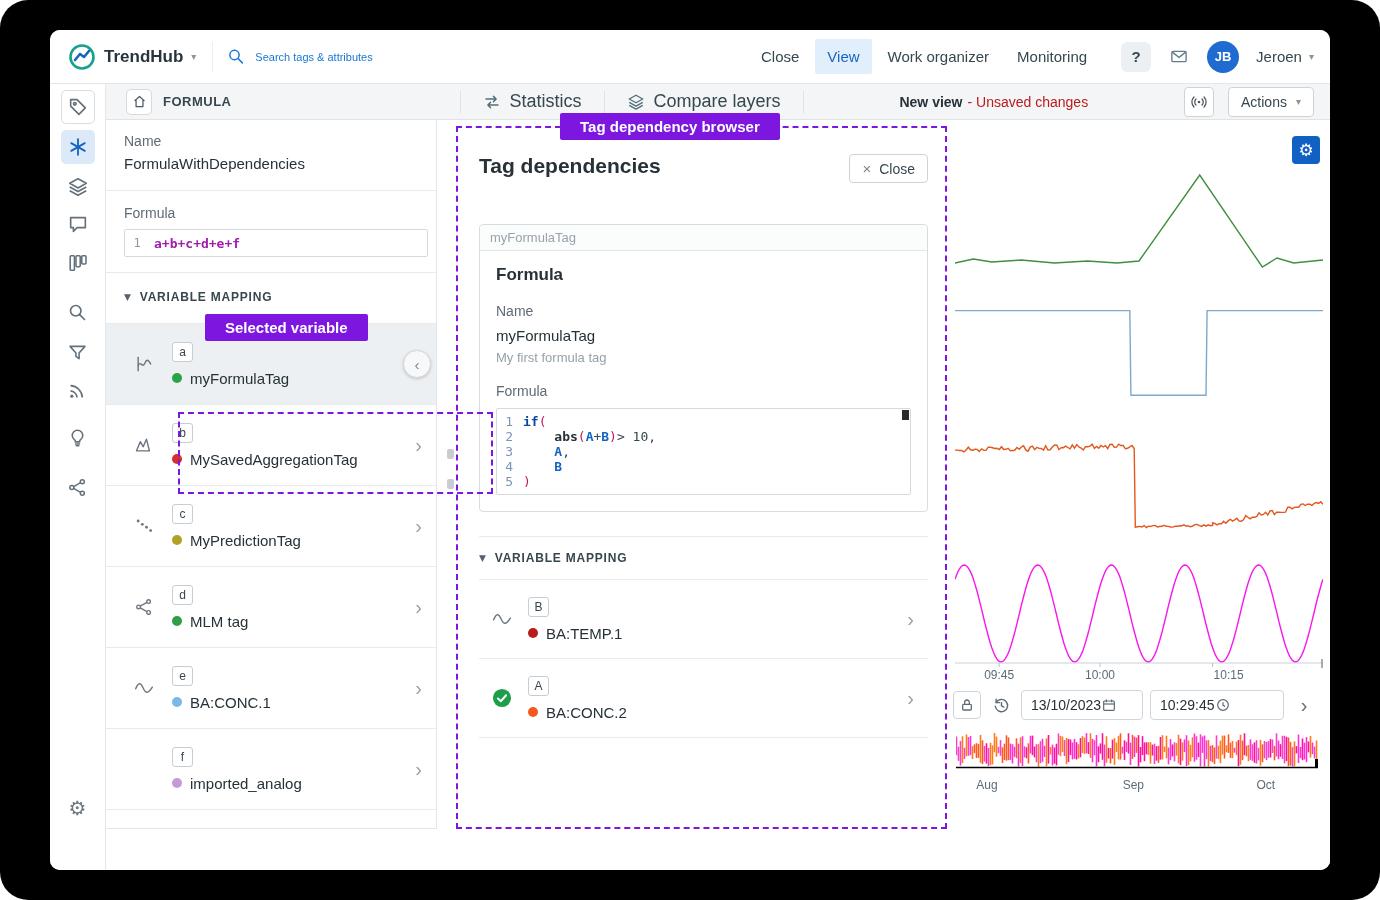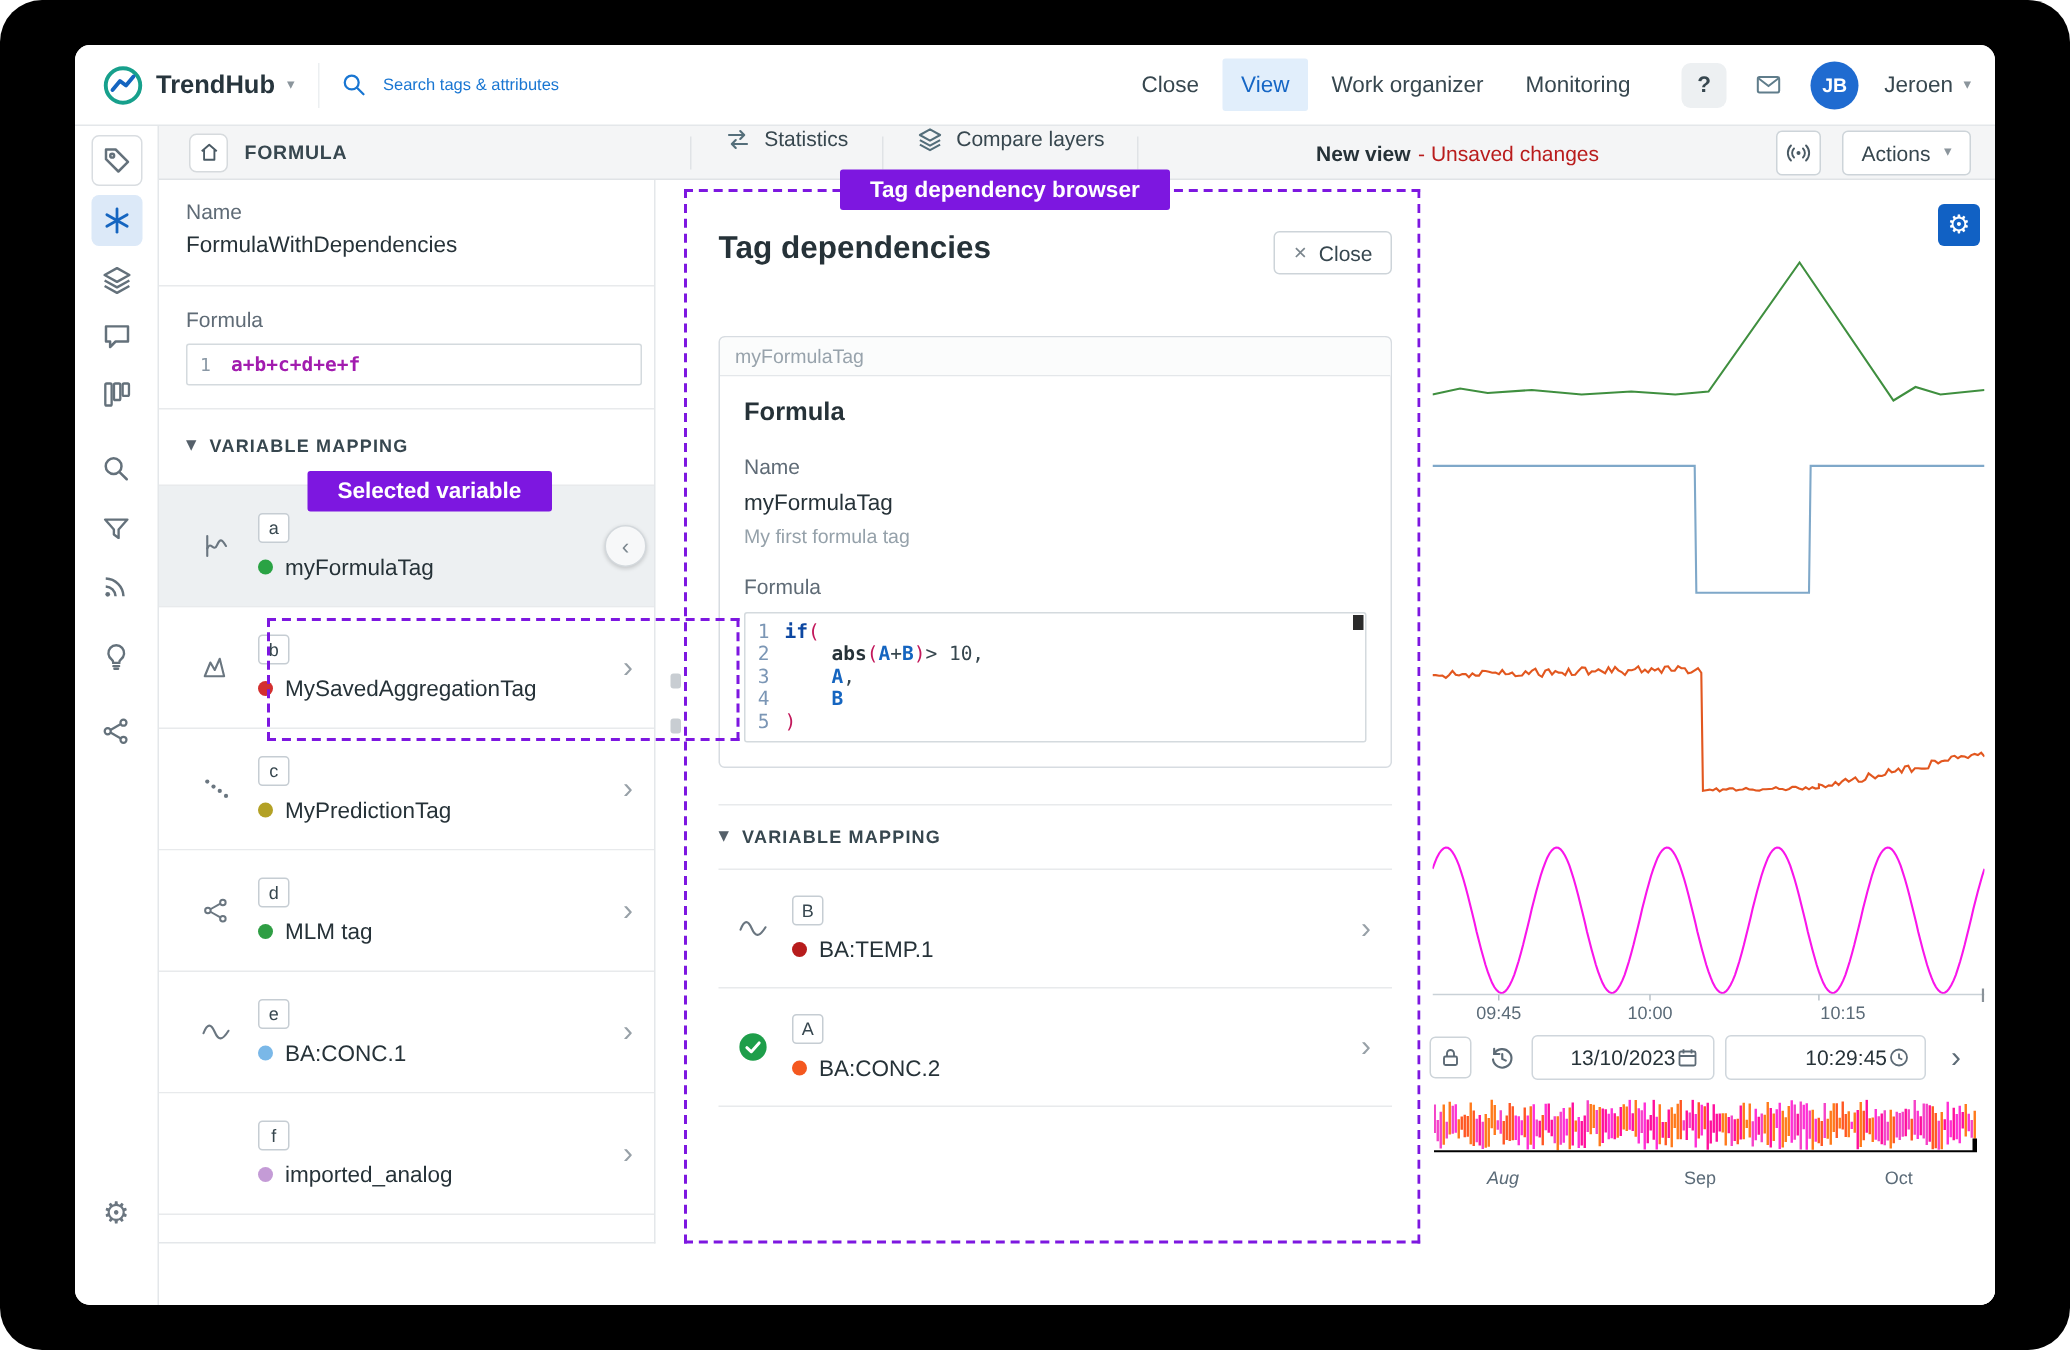--- a/index.html
+++ b/index.html
@@ -33,21 +33,21 @@
   .rail-btn.boxed{border:1px solid #d9dde1;background:#fff}
   .rail-btn.active{background:#dce9f8;color:#1565c0}
   .rail-gear{position:absolute;bottom:50px;left:50%;transform:translateX(-50%);font-family:"DejaVu Sans",sans-serif;font-size:20px;color:#6b7680;background:none;border:none;cursor:pointer}
 
   .right-col{flex:1;display:flex;flex-direction:column;min-width:0}
   .toolbar{height:36px;background:#f4f5f6;border-bottom:1px solid #e0e3e6;display:flex;align-items:center;padding:0 16px 0 20px;flex:0 0 auto}
   .tb-home{width:26px;height:26px;border:1px solid #d6dadd;border-radius:5px;background:#fff;display:flex;align-items:center;justify-content:center;color:#4a5a64;cursor:pointer}
   .tb-context{font-size:13px;font-weight:bold;color:#37474f;letter-spacing:.5px;margin-left:11px}
   .tb-sep{width:1px;height:22px;background:#e0e3e6}
   .tb-sep.s1{margin-left:228px}
-  .tb-item{display:flex;align-items:flex-start;gap:9px;padding:0 22px;font-size:14px;color:#37474f;cursor:pointer;height:100%}
+  .tb-item{display:flex;align-items:center;gap:9px;padding:0 22px;font-size:18px;color:#37474f;cursor:pointer;height:100%}
   .tb-view{margin:0 auto;display:flex;align-items:center;white-space:nowrap}
   .vn{font-size:14px;font-weight:bold;color:#263238}
   .vs{font-size:14px;color:#b91c1c;margin-left:5px}
   .tb-icon-btn{width:30px;height:30px;border:1px solid #cdd4d9;border-radius:4px;background:#fff;display:flex;align-items:center;justify-content:center;color:#4a5a64;cursor:pointer;margin-right:14px}
   .tb-actions{height:30px;border:1px solid #cdd4d9;border-radius:4px;background:#fff;display:flex;align-items:center;gap:9px;padding:0 12px;font-size:14px;color:#37474f;cursor:pointer;font-family:"Liberation Sans",sans-serif}
 
   .main{flex:1;position:relative;background:#fff;min-height:0}
 
   
   .fp{position:absolute;left:0;top:0;width:331px;height:709px;border-right:1px solid #e4e7ea;border-bottom:1px solid #e4e7ea;background:#fff;padding-top:13px}
@@ -103,21 +103,21 @@
   
   .chart{position:absolute;left:841px;top:0;right:0;height:100%;background:#fff}
   .gear-btn{position:absolute;left:345px;top:16px;width:28px;height:28px;background:#1161c4;border:none;border-radius:4px;color:#fff;cursor:pointer;display:flex;align-items:center;justify-content:center}
   .gear-glyph{font-family:"DejaVu Sans",sans-serif;font-size:17px;line-height:1}
   #plot-svg{position:absolute;left:8px;top:45px}
   .x-ticks{position:absolute;left:8px;top:548px;width:368px;height:16px}
   .x-ticks span{position:absolute;transform:translateX(-50%);font-size:12px;color:#5b6b78;white-space:nowrap}
   .chart-toolbar{position:absolute;left:6px;top:570px;right:6px;display:flex;align-items:center;gap:7px}
   .sq-btn{width:28px;height:28px;border:1px solid #cdd4d9;border-radius:4px;background:#fff;display:flex;align-items:center;justify-content:center;color:#5d6b76;cursor:pointer}
   .plain-btn{width:26px;height:28px;border:none;background:none;display:flex;align-items:center;justify-content:center;color:#5d6b76;cursor:pointer;font-size:20px}
-  .field{height:30px;border:1px solid #cfd6dc;border-radius:4px;background:#fff;display:flex;align-items:center;justify-content:flex-end;padding:0 9px;font-size:14px;color:#263238;cursor:pointer}
+  .field{height:30px;border:1px solid #cfd6dc;border-radius:4px;background:#fff;display:flex;align-items:center;justify-content:flex-start;padding:0 9px;font-size:14px;color:#263238;cursor:pointer}
   .field.date{width:122px}
   .field.time{width:134px}
   #context-svg{position:absolute;left:9px;top:613px}
   .months{position:absolute;left:9px;top:658px;width:362px;height:14px}
   .months span{position:absolute;transform:translateX(-50%);font-size:12px;color:#5b6b78}
 
   
   .annot{position:absolute;pointer-events:none;z-index:60}
   .sel-box{left:72px;top:292px;width:315px;height:82px;border:2px dashed #7d17e0}
   .annot-badge{background:#7d17e0;color:#fff;font-size:15px;font-weight:bold;padding:5px 20px;border-radius:2px;white-space:nowrap;display:inline-block}
@@ -724,21 +724,21 @@
               <line x1="350.5" y1="4.159851560834795" x2="350.5" y2="29.176412488799542" stroke="#ff2fd6" stroke-width="1.6"></line>
               <line x1="352.5" y1="8.359469315037131" x2="352.5" y2="19.366594423539937" stroke="#ff0f9c" stroke-width="1.6"></line>
               <line x1="354.5" y1="2.9346035979688168" x2="354.5" y2="24.65920242923312" stroke="#ff7a1a" stroke-width="1.6"></line>
               <line x1="356.5" y1="9.503477741964161" x2="356.5" y2="21.185608070576563" stroke="#ff2fd6" stroke-width="1.6"></line>
               <line x1="358.5" y1="13.604813598794863" x2="358.5" y2="25.467193472199142" stroke="#f542c8" stroke-width="1.6"></line>
               <line x1="360.5" y1="7.514562288997695" x2="360.5" y2="26.16216738917865" stroke="#ff7a1a" stroke-width="1.6"></line>
               <line x1="0" y1="34.5" x2="362" y2="34.5" stroke="#000" stroke-width="1.4"></line>
               <line x1="360.5" y1="26" x2="360.5" y2="35" stroke="#000" stroke-width="3"></line>
             </svg>
           <div class="months" id="month-labels">
-              <span style="left: 46px; font-style: italic;">Aug</span>
+              <span style="left: 31px;">Aug</span>
               <span style="left: 177.38px;">Sep</span>
               <span style="left: 309.872px;">Oct</span>
             </div>
         </section>
 
         <div class="annot sel-box"></div>
       </div>
     </div>
   </div>
 

